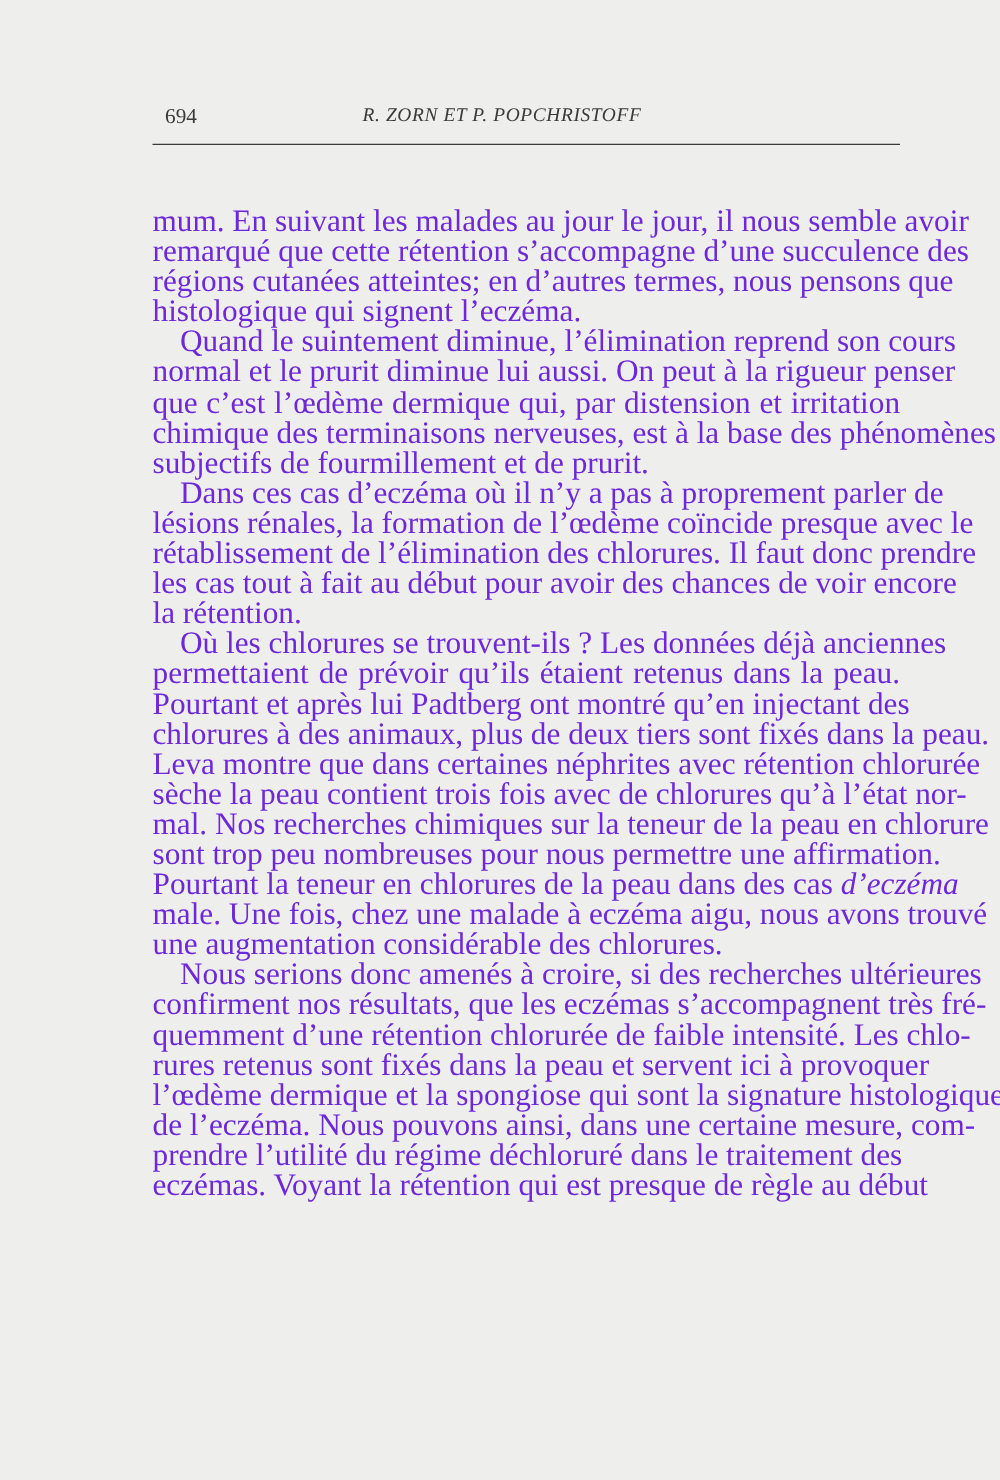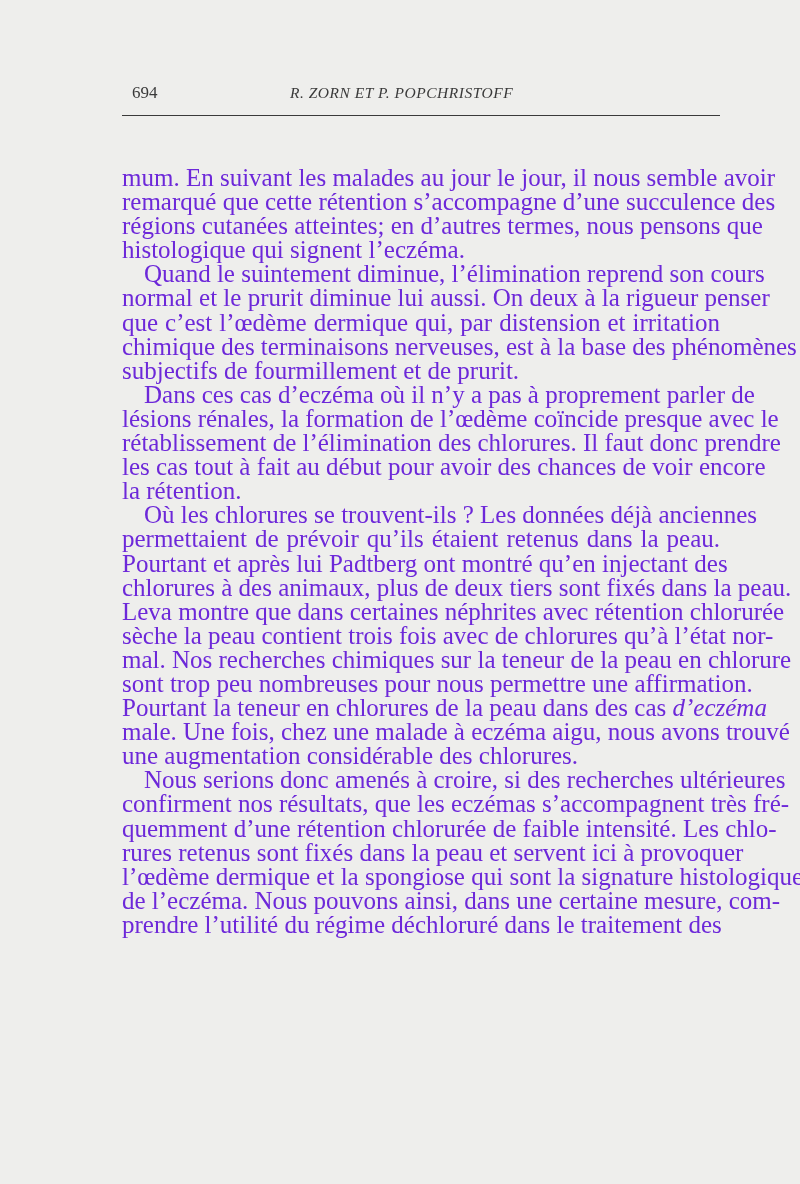--- a/index.html
+++ b/index.html
@@ -93,21 +93,21 @@
 
     <div>
       <span class="line">mum. En suivant les malades au jour le jour, il nous semble avoir</span>
       <span class="line">remarqué que cette rétention s’accompagne d’une succulence des</span>
       <span class="line">régions cutanées atteintes; en d’autres termes, nous pensons que</span>
       <span class="line last">histologique qui signent l’eczéma.</span>
     </div>
 
     <div>
       <span class="line indent">Quand le suintement diminue, l’élimination reprend son cours</span>
-      <span class="line">normal et le prurit diminue lui aussi. On deux à la rigueur penser</span>
+      <span class="line">normal et le prurit diminue lui aussi. On peut à la rigueur penser</span>
       <span class="line">que c’est l’œdème dermique qui, par distension et irritation</span>
       <span class="line">chimique des terminaisons nerveuses, est à la base des phénomènes</span>
       <span class="line last">subjectifs de fourmillement et de prurit.</span>
     </div>
 
     <div>
       <span class="line indent">Dans ces cas d’eczéma où il n’y a pas à proprement parler de</span>
       <span class="line">lésions rénales, la formation de l’œdème coïncide presque avec le</span>
       <span class="line">rétablissement de l’élimination des chlorures. Il faut donc prendre</span>
       <span class="line">les cas tout à fait au début pour avoir des chances de voir encore</span>
@@ -130,16 +130,17 @@
     </div>
 
     <div>
       <span class="line indent">Nous serions donc amenés à croire, si des recherches ultérieures</span>
       <span class="line">confirment nos résultats, que les eczémas s’accompagnent très fré-</span>
       <span class="line">quemment d’une rétention chlorurée de faible intensité. Les chlo-</span>
       <span class="line">rures retenus sont fixés dans la peau et servent ici à provoquer</span>
       <span class="line">l’œdème dermique et la spongiose qui sont la signature histologique</span>
       <span class="line">de l’eczéma. Nous pouvons ainsi, dans une certaine mesure, com-</span>
       <span class="line">prendre l’utilité du régime déchloruré dans le traitement des</span>
+      <span class="line">eczémas. Voyant la rétention qui est presque de règle au début</span>
     </div>
 
   </div>
 </div>
 
 </body></html>

